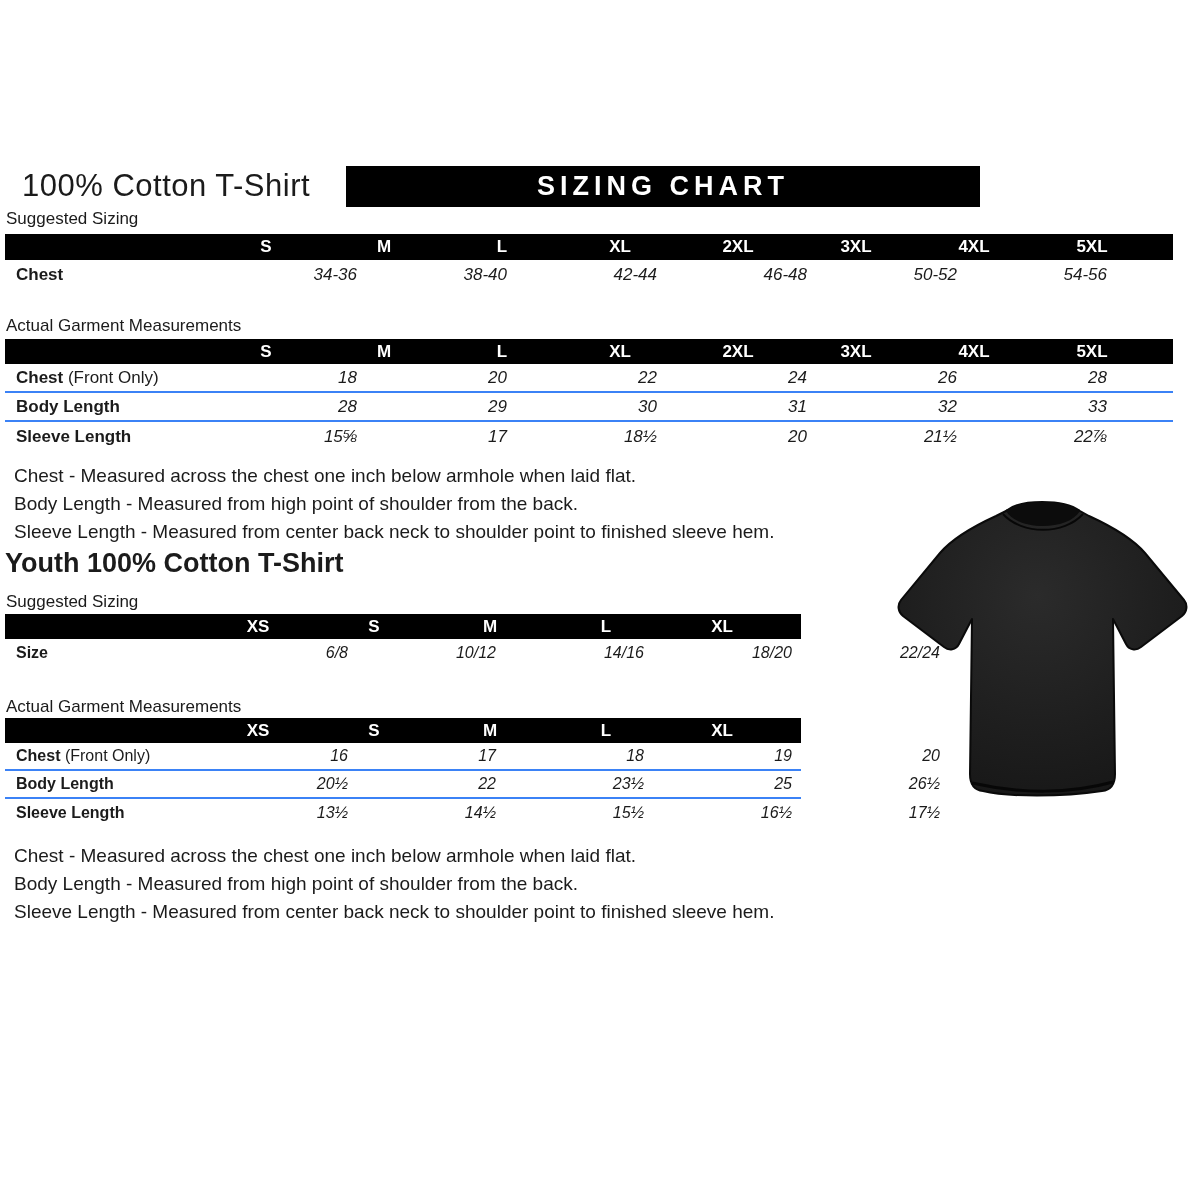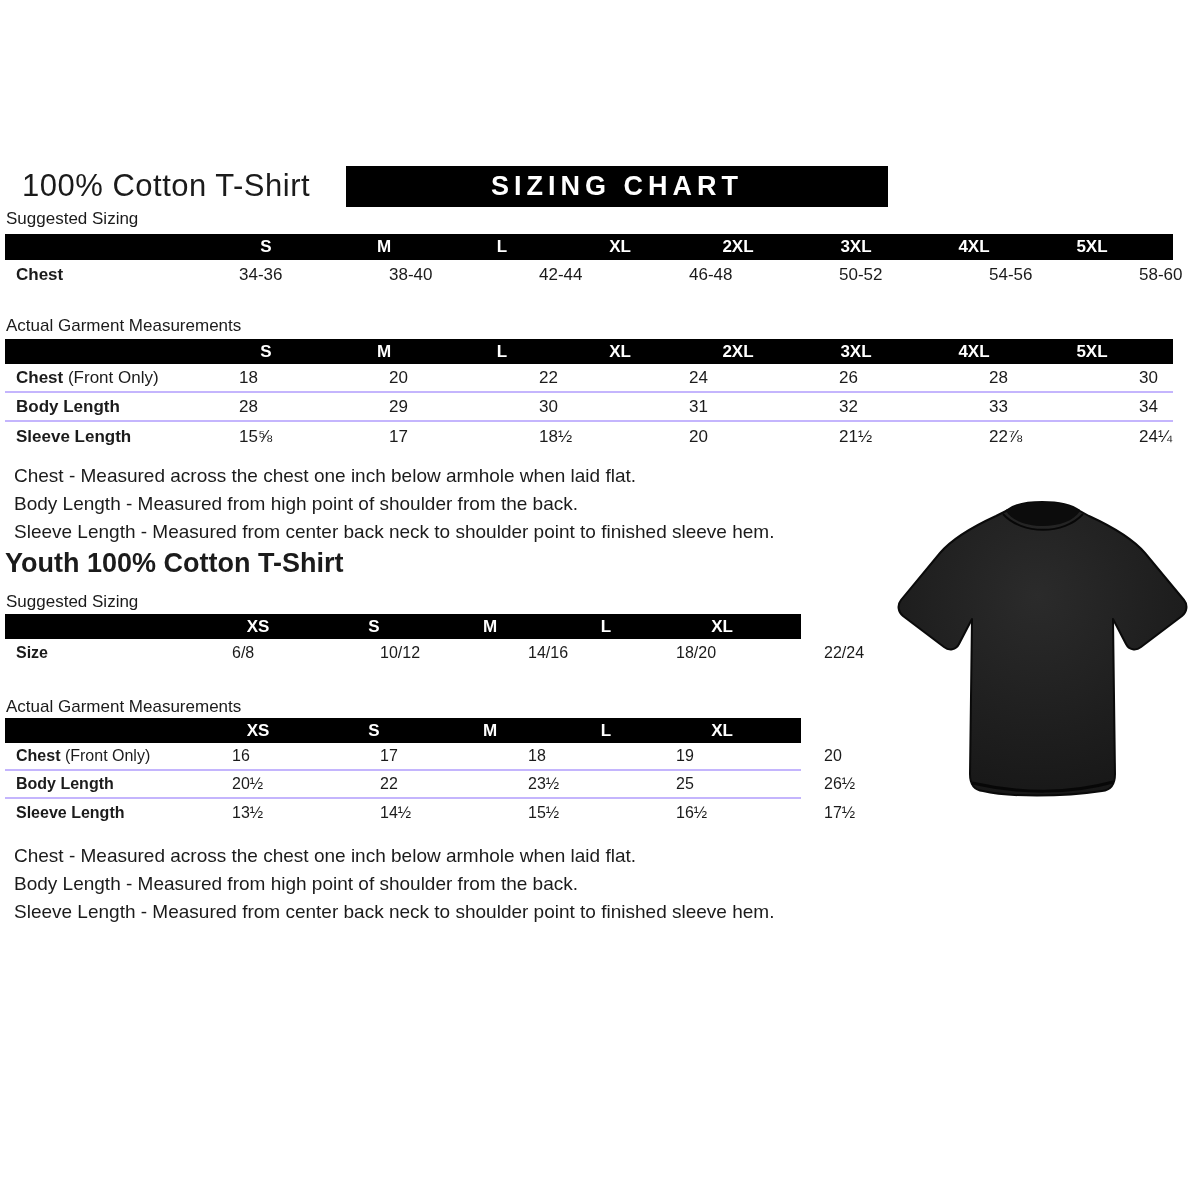--- a/index.html
+++ b/index.html
@@ -2,40 +2,40 @@
 <html><head>
 <meta charset="utf-8">
 <style>
   * { margin:0; padding:0; box-sizing:border-box; }
   html,body { width:1200px; height:1200px; background:#ffffff; }
   body { font-family:"Liberation Sans","DejaVu Sans",sans-serif; color:#1b1b1b; position:relative; overflow:hidden; }
   .abs { position:absolute; }
 
   
   .main-title { left:22px; top:166px; font-size:31px; line-height:40px; letter-spacing:.5px; }
-  .banner { left:346px; top:166px; width:542px; height:41px; background:#000; color:#fff;
+  .banner { left:346px; top:166px; width:634px; height:41px; background:#000; color:#fff;
             font-size:27px; font-weight:bold; letter-spacing:5px; text-align:center; line-height:41px; }
   .section-label { font-size:17px; line-height:20px; }
   .youth-title { left:5px; top:548px; font-size:27px; font-weight:bold;text-align:center; }
 
   
   .sz-table { display:block; }
   .hdr-bar, .val-row { display:grid; align-items:center; }
   .adult .hdr-bar, .adult .val-row { grid-template-columns:202px repeat(8,118px) auto; width:1168px; }
   .youth-t .hdr-bar, .youth-t .val-row { grid-template-columns:195px repeat(5,116px) auto; width:796px; }
   .hdr-bar { background:#000; color:#fff; font-weight:bold; font-size:17px; height:26px; }
   .hdr-bar.thin { height:25px; }
   .hdr-cell { text-align:center; }
   .val-row { height:30px; font-size:17px;gap:32px; }
   .val-row.h29 { height:29px; }
   .val-row.h28 { height:28px; font-size:16px; }
   .row-label { padding-left:11px; font-weight:bold; white-space:nowrap; }
   .row-label .suffix { font-weight:normal; }
-  .val-cell { text-align:left; }
-  .rule { border-bottom:2px solid #c4b5fd; }
+  .val-cell { text-align:right;font-style:italic; }
+  .rule { border-bottom:2px solid #3b82f6; }
 
   
   .notes { font-size:19px; line-height:28px; }
   .notes div { white-space:nowrap; }
 
   
   .tshirt-wrap { left:890px; top:490px; width:310px; height:318px; }
 </style>
 </head>
 <body>

